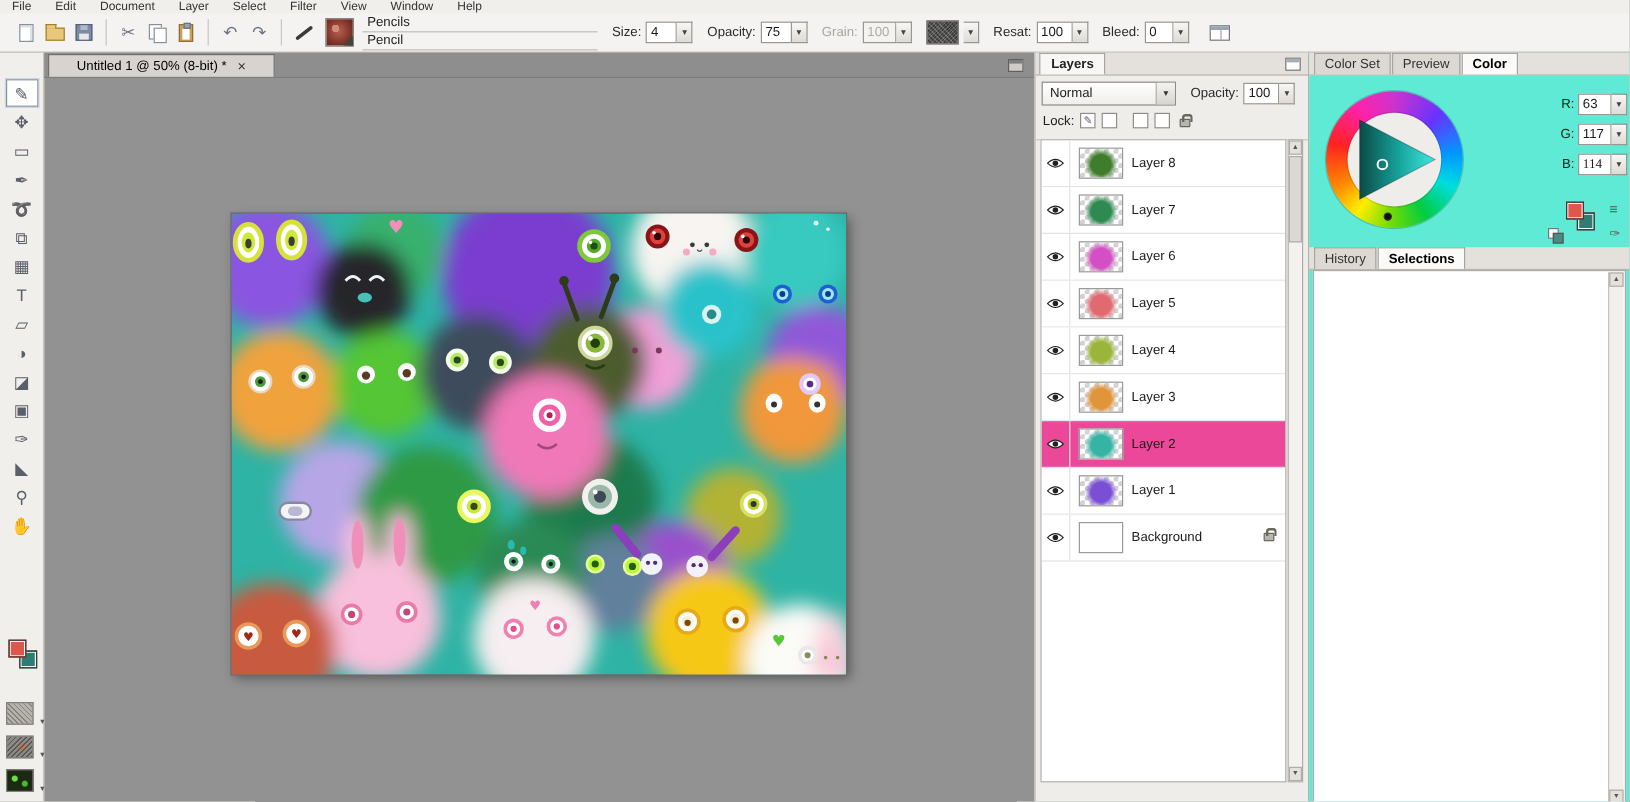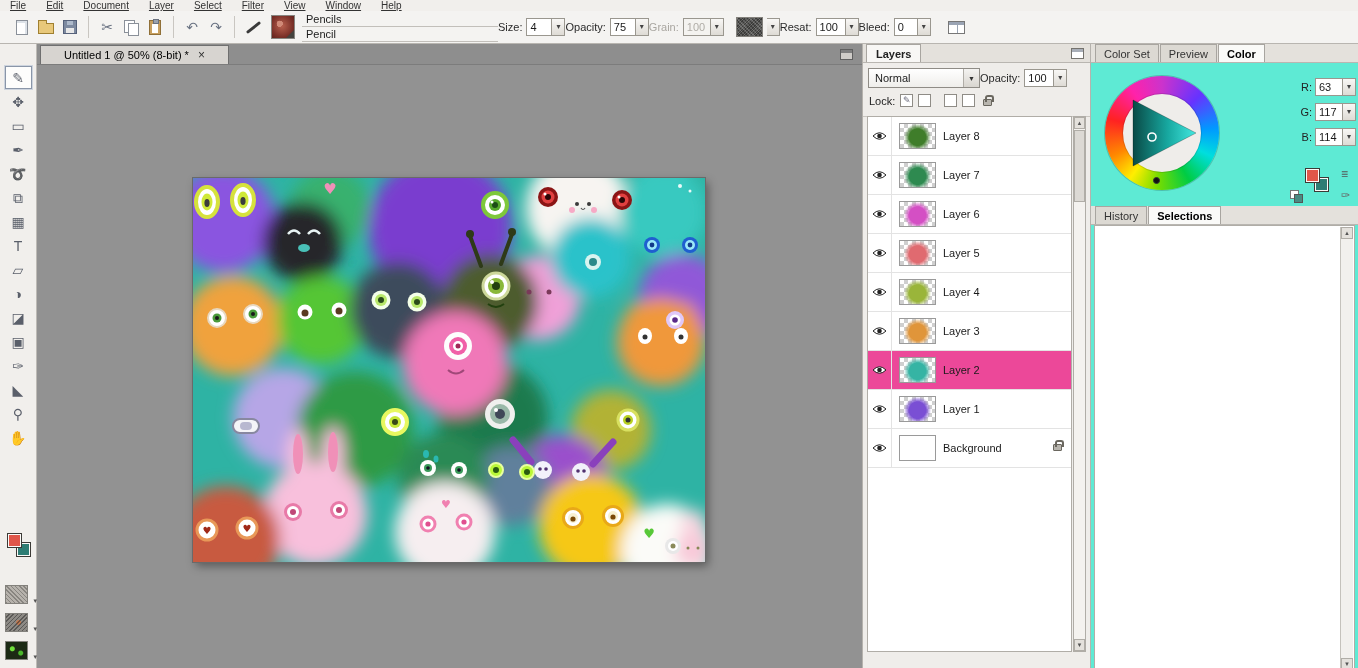--- a/index.html
+++ b/index.html
@@ -1,21 +1,21 @@
 <!DOCTYPE html>
 <html><head>
 <meta charset="utf-8">
 <style>
   *{box-sizing:border-box;margin:0;padding:0}
   html,body{width:1358px;height:668px;overflow:hidden}
   body{position:relative;background:#f1efec;font-family:"Liberation Sans",sans-serif;font-size:11px;color:#222}
 
   
   .menubar{position:absolute;left:0;top:0;width:100%;height:11px;background:#f1efec;display:flex;gap:20px;padding-left:10px;overflow:hidden;align-items:flex-start}
-  .menu-item{font-size:10px;line-height:11px;color:#333;text-decoration:underline;cursor:default;white-space:nowrap}
+  .menu-item{font-size:10px;line-height:11px;color:#333;cursor:default;white-space:nowrap}
 
   
   .toolbar{position:absolute;left:0;top:11px;width:100%;height:33px;background:#f4f3f1;border-bottom:1px solid #b8b5b0;display:flex;align-items:center;padding:0 10px}
   .tbtn{width:24px;height:24px;display:flex;align-items:center;justify-content:center;background:transparent;border:none;flex:none}
   .tsep{width:1px;height:22px;background:#c9c6c1;margin:0 6px;flex:none}
   .tglyph{font-size:14px;color:#6a7383;line-height:1}
   .ic-new{width:12px;height:15px;background:#fff;border:1px solid #8a9099;box-shadow:inset -2px 2px 0 #dde2e8}
   .ic-open{width:16px;height:11px;background:#e8c87a;border:1px solid #a08030;position:relative;margin-top:3px}
   .ic-open::before{content:"";position:absolute;left:-1px;top:-4px;width:7px;height:3px;background:#e8c87a;border:1px solid #a08030;border-bottom:none}
   .ic-save{width:14px;height:14px;background:#7d8aa0;border:1px solid #55617a;position:relative}
@@ -25,21 +25,21 @@
   .ic-copy::before{content:"";position:absolute;left:0;top:0;width:9px;height:11px;background:#fff;border:1px solid #8a9099}
   .ic-copy::after{content:"";position:absolute;left:4px;top:3px;width:9px;height:11px;background:#fff;border:1px solid #8a9099}
   .ic-paste{width:12px;height:15px;background:#c8a060;border:1px solid #907038;position:relative}
   .ic-paste::before{content:"";position:absolute;left:2px;top:3px;width:6px;height:9px;background:#fff}
   .ic-paste::after{content:"";position:absolute;left:3px;top:-2px;width:4px;height:3px;background:#9aa2ae;border:1px solid #6a7280}
   .ic-stroke{width:17px;height:3px;background:#3a3a3a;border-radius:2px;transform:rotate(-38deg)}
   .brush-preview{width:24px;height:24px;border:1px solid #878580;background:radial-gradient(circle at 35% 35%,#d08a78 0 15%,transparent 16%),radial-gradient(circle at 45% 45%,#b8604e,#7a3028 65%,#57201a);margin-left:6px;position:relative;flex:none}
   .brush-preview::after{content:"";position:absolute;right:0;bottom:0;border:4px solid transparent;border-right-color:#44423e;border-bottom-color:#44423e}
   .brush-labels{width:196px;margin-left:7px;flex:none}
   .brush-row{height:15px;line-height:15px;border-bottom:1px solid #c2bfba;padding-left:4px;color:#1c1c1c}
-  .fld-label{color:#2a2a2a;flex:none}
+  .fld-label{margin-left:12px;color:#2a2a2a;flex:none}
   .fld{display:flex;align-items:center;margin-left:4px;flex:none}
   .fld-in{height:18px;border:1px solid #9a978f;background:#fff;font:11px "Liberation Sans",sans-serif;padding:1px 3px;color:#1a1a1a}
   .spin{width:13px;height:18px;border:1px solid #9a978f;border-left:none;background:linear-gradient(#f8f7f5,#dedbd5);display:flex;align-items:center;justify-content:center}
   .spin::after{content:"▾";font-size:8px;color:#444;line-height:1}
   .lbl-dis{color:#a9a6a0}
   .in-dis{color:#b0ada7;background:#f4f3f0}
   .texture-swatch{width:27px;height:20px;border:1px solid #83817c;margin-left:12px;background-color:#5a5a58;background-image:repeating-linear-gradient(45deg,rgba(255,255,255,.18) 0 1px,transparent 1px 3px),repeating-linear-gradient(-45deg,rgba(0,0,0,.35) 0 1px,transparent 1px 2px);flex:none}
   .ic-panel{width:17px;height:13px;border:1px solid #777;background:#fff;position:relative}
   .ic-panel::before{content:"";position:absolute;left:0;right:0;top:0;height:3px;background:#9aa4b4}
   .ic-panel::after{content:"";position:absolute;left:8px;top:3px;bottom:0;width:1px;background:#9aa4b4}
@@ -642,21 +642,21 @@
     <input class="fld-in" style="width: 28px;" value="63">
     <span class="spin"></span>
   </div>
   <div class="rgb-row" style="left:206px;top:59px">
     <span class="rgb-label">G:</span>
     <input class="fld-in" style="width: 28px;" value="117">
     <span class="spin"></span>
   </div>
   <div class="rgb-row" style="left:206px;top:84px">
     <span class="rgb-label">B:</span>
-    <input class="fld-in" style="width: 28px;" value="114">
+    <input class="fld-in" style="width: 28px; font-family: Liberation Serif, serif;" value="114">
     <span class="spin"></span>
   </div>
 
   <div class="cswatches">
     <span class="swatch fg" style="background: rgb(224, 86, 74);"></span>
     <span class="swatch bg" style="background: rgb(46, 125, 116);"></span>
   </div>
   <span class="mini-swap"></span>
   <span class="sliders-icon">≡</span>
   <span class="dropper-icon">✑</span>

